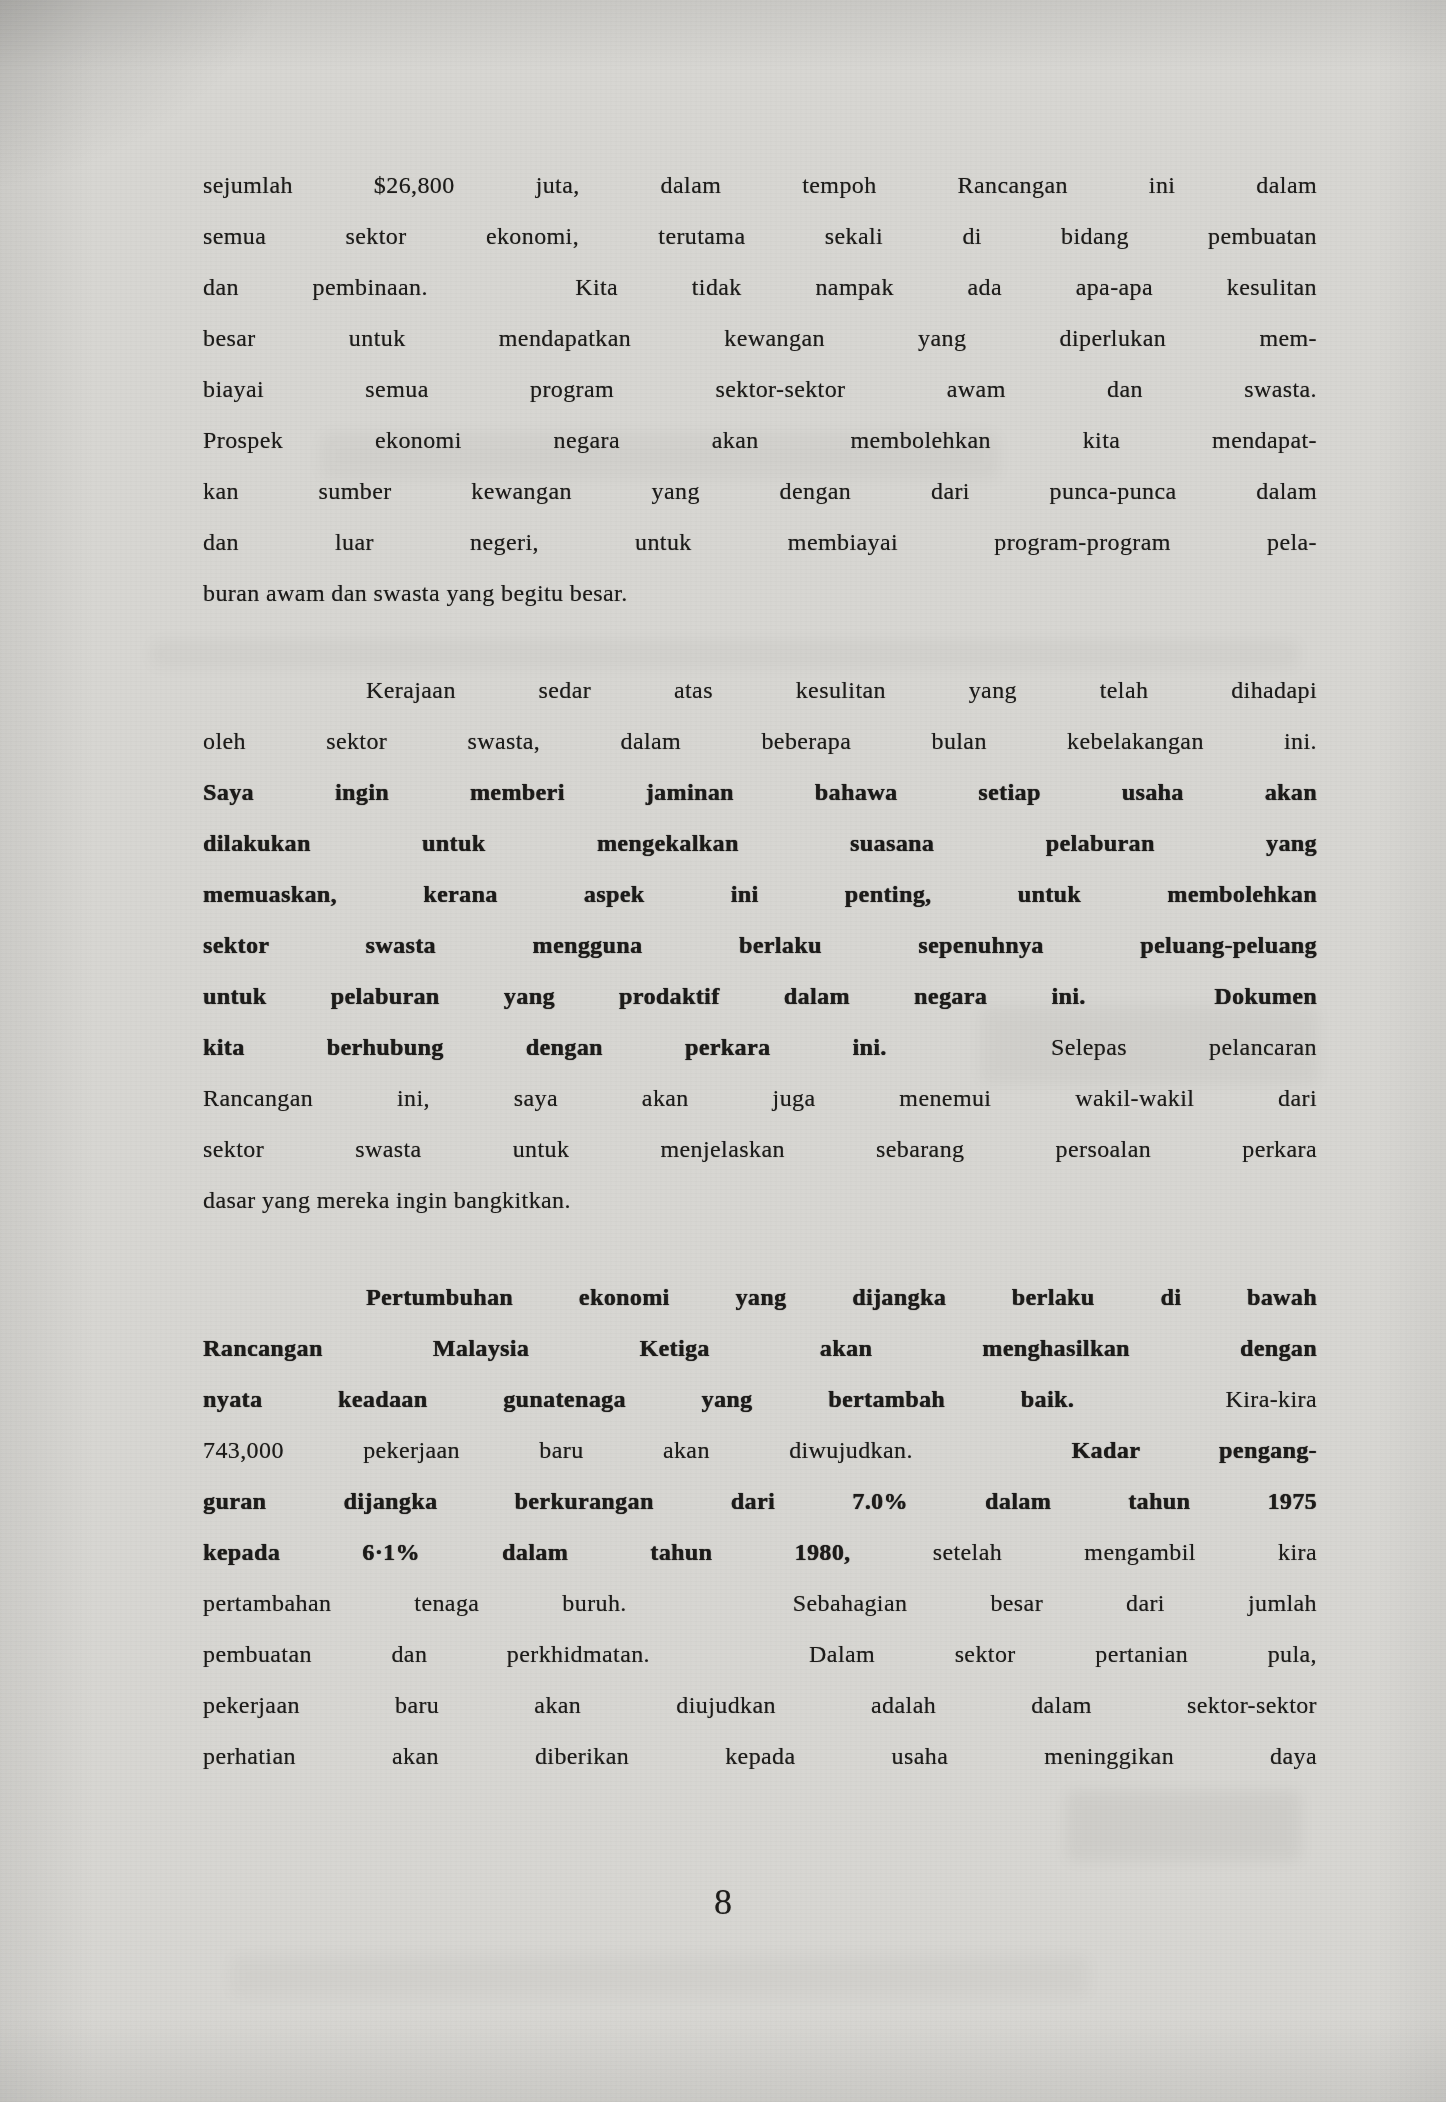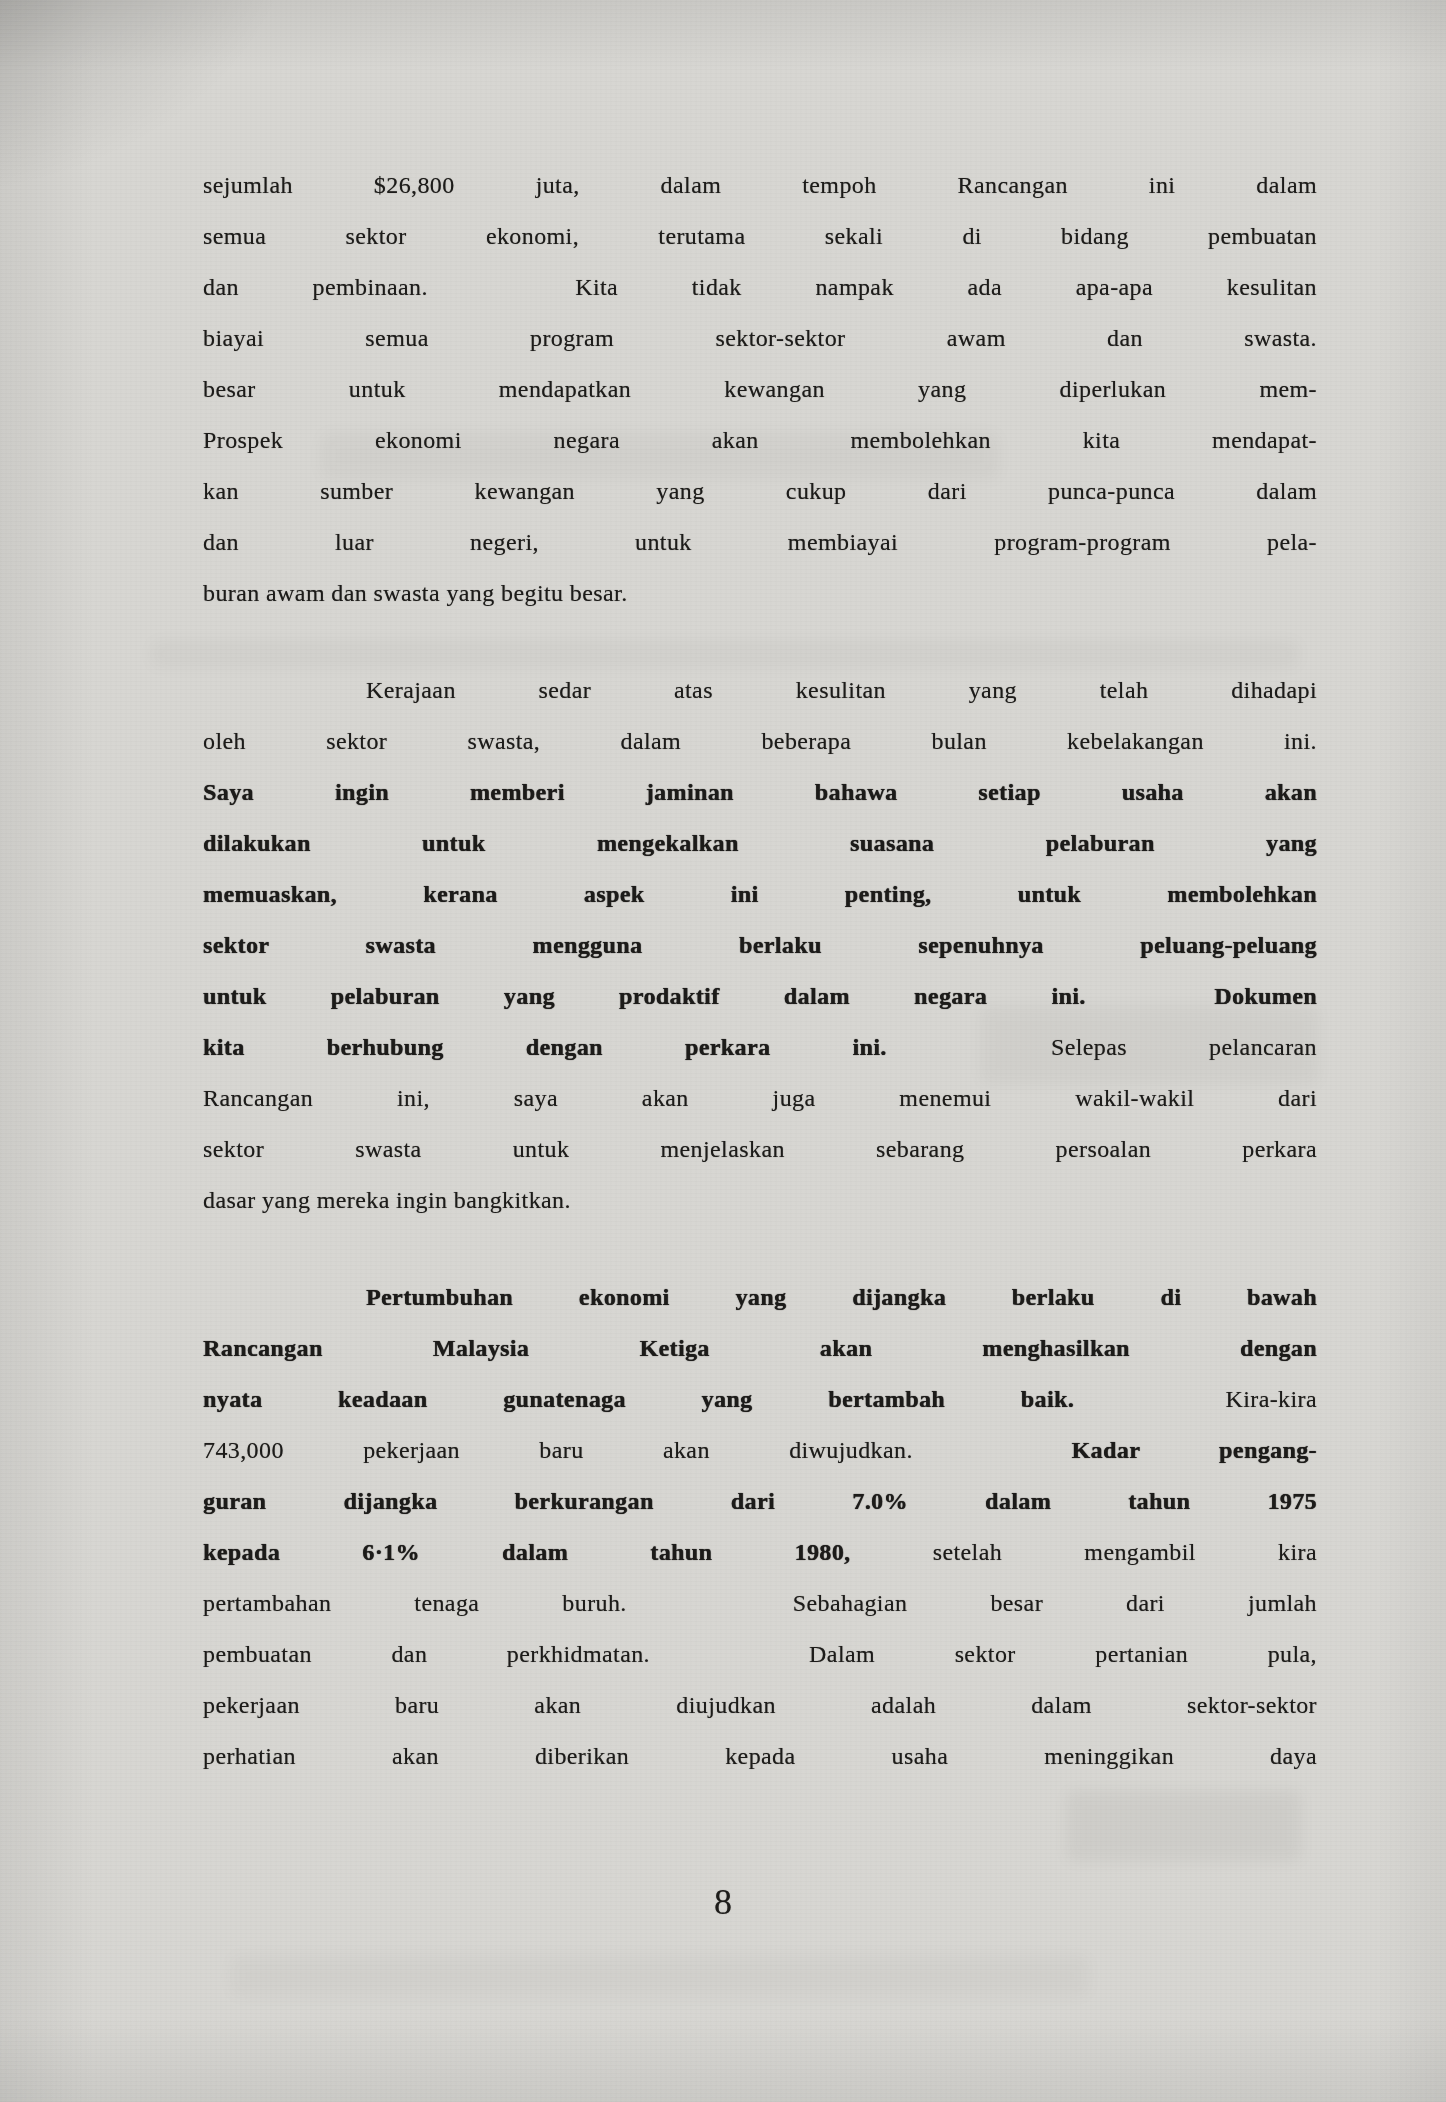--- a/index.html
+++ b/index.html
@@ -88,24 +88,24 @@
   <div class="smudge s2"></div>
   <div class="smudge s3"></div>
   <div class="smudge s4"></div>
   <div class="smudge s5"></div>
 
   <main class="text-block">
       <div class="paragraph">
         <div class="line justify"><span class="seg">sejumlah $26,800 juta, dalam tempoh Rancangan ini dalam</span></div>
         <div class="line justify"><span class="seg">semua sektor ekonomi, terutama sekali di bidang pembuatan</span></div>
         <div class="line justify"><span class="seg">dan pembinaan.&nbsp; Kita tidak nampak ada apa-apa kesulitan</span></div>
+        <div class="line justify"><span class="seg">besar untuk mendapatkan kewangan yang diperlukan mem-</span></div>
         <div class="line justify"><span class="seg">biayai semua program sektor-sektor awam dan swasta.</span></div>
-        <div class="line justify"><span class="seg">besar untuk mendapatkan kewangan yang diperlukan mem-</span></div>
         <div class="line justify"><span class="seg">Prospek ekonomi negara akan membolehkan kita mendapat-</span></div>
-        <div class="line justify"><span class="seg">kan sumber kewangan yang cukup dari punca-punca dalam</span></div>
+        <div class="line justify"><span class="seg">kan sumber kewangan yang dengan dari punca-punca dalam</span></div>
         <div class="line justify"><span class="seg">dan luar negeri, untuk membiayai program-program pela-</span></div>
         <div class="line"><span class="seg">buran awam dan swasta yang begitu besar.</span></div>
       </div>
       <div class="paragraph">
         <div class="line justify indent"><span class="seg">Kerajaan sedar atas kesulitan yang telah dihadapi</span></div>
         <div class="line justify"><span class="seg">oleh sektor swasta, dalam beberapa bulan kebelakangan ini.</span></div>
         <div class="line justify"><span class="seg bold">Saya ingin memberi jaminan bahawa setiap usaha akan</span></div>
         <div class="line justify"><span class="seg bold">dilakukan untuk mengekalkan suasana pelaburan yang</span></div>
         <div class="line justify"><span class="seg bold">memuaskan, kerana aspek ini penting, untuk membolehkan</span></div>
         <div class="line justify"><span class="seg bold">sektor swasta mengguna berlaku sepenuhnya peluang-peluang</span></div>

